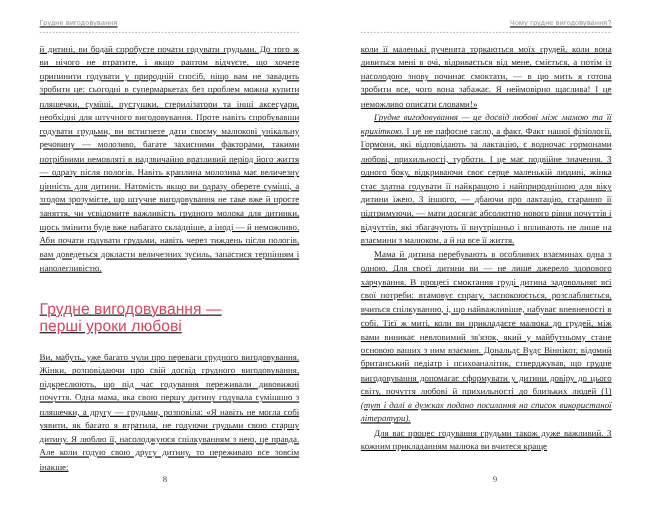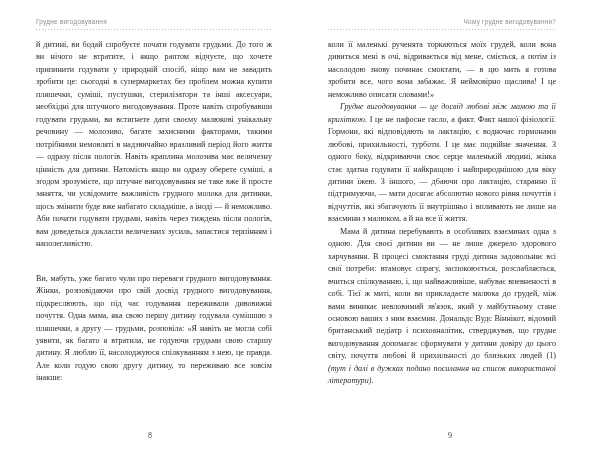--- a/index.html
+++ b/index.html
@@ -14,20 +14,21 @@
     font-family: "Liberation Serif", "DejaVu Serif", serif;
     -webkit-font-smoothing: antialiased;
   }
 
   .spread {
     position: relative;
     width: 600px;
     height: 463px;
     display: flex;
     background: #a21caf;
+    text-decoration: underline;
   }
 
   .page {
     position: relative;
     width: 300px;
     height: 463px;
     box-sizing: border-box;
     background: #ffffff;
   }
 
@@ -114,36 +115,39 @@
   <div class="page page-left">
 
     <div class="runhead runhead-left">Грудне вигодовування</div>
     <div class="runrule"></div>
 
     <div class="body-col">
       <p class="noindent">й дитині, ви бодай спробуєте почати годувати грудьми. До того ж ви нічого не втратите, і якщо раптом відчуєте, що хочете припинити годувати у природній спосіб, ніщо вам не завадить зробити це: сьогодні в супермаркетах без проблем можна купити пляшечки, суміші, пустушки, стерилізатори та інші аксесуари, необхідні для штучного вигодовування. Проте навіть спробувавши годувати грудьми, ви встигнете дати своєму малюкові унікальну речовину — молозиво, багате захисними факторами, такими потрібними немовляті в надзвичайно вразливий період його життя — одразу після пологів. Навіть краплина молозива має величезну цінність для дитини. Натомість якщо ви одразу оберете суміші, а згодом зрозумієте, що штучне вигодовування не таке вже й просте заняття, чи усвідомите важливість грудного молока для дитинки, щось змінити буде вже набагато складніше, а іноді — й неможливо. Аби почати годувати грудьми, навіть через тиждень після пологів, вам доведеться докласти величезних зусиль, запастися терпінням і наполегливістю.</p>
     </div>
 
     <h2 class="sect-head">
+      <span class="l1">Грудне вигодовування —</span>
+      <span class="l2">перші уроки любові</span>
     </h2>
 
     <div class="body-col" style="margin-top:10px">
       <p class="noindent">Ви, мабуть, уже багато чули про переваги грудного вигодовування. Жінки, розповідаючи про свій досвід грудного вигодовування, підкреслюють, що під час годування переживали дивовижні почуття. Одна мама, яка свою першу дитину годувала сумішшю з пляшечки, а другу — грудьми, розповіла: «Я навіть не могла собі уявити, як багато я втратила, не годуючи грудьми свою старшу дитину. Я люблю її, насолоджуюся спілкуванням з нею, це правда. Але коли годую свою другу дитину, то переживаю все зовсім інакше:</p>
     </div>
 
     <div class="folio folio-left">8</div>
   </div>
 
   <div class="page page-right">
 
     <div class="runhead runhead-right">Чому грудне вигодовування?</div>
     <div class="runrule"></div>
 
     <div class="body-col" id="right-body">
         <p class="noindent"><span>коли її маленькі рученята торкаються моїх грудей, коли вона дивиться мені в очі, відривається від мене, сміється, а потім із насолодою знову починає смоктати, — в цю мить я готова зробити все, чого вона забажає. Я неймовірно щаслива! І це неможливо описати словами!»</span></p>
         <p><i>Грудне вигодовування</i><span> </span><i>— це досвід любові між мамою та її крихіткою.</i><span> І це не пафосне гасло, а факт. Факт нашої фізіології. Гормони, які відповідають за лактацію, є водночас гормонами любові, прихильності, турботи. І це має подвійне значення. З одного боку, відкриваючи своє серце маленькій людині, жінка стає здатна годувати її найкращою і найприроднішою для віку дитини їжею. З іншого, — дбаючи про лактацію, старанно її підтримуючи, — мати досягає абсолютно нового рівня почуттів і відчуттів, які збагачують її внутрішньо і впливають не лише на взаємини з малюком, а й на все її життя.</span></p>
         <p><span>Мама й дитина перебувають в особливих взаєминах одна з одною. Для своєї дитини ви — не лише джерело здорового харчування. В процесі смоктання груді дитина задовольняє всі свої потреби: втамовує спрагу, заспокоюється, розслабляється, вчиться спілкуванню, і, що найважливіше, набуває впевненості в собі. Тієї ж миті, коли ви прикладаєте малюка до грудей, між вами виникає невловимий зв'язок, який у майбутньому стане основою ваших з ним взаємин. Дональдс Вудс Віннікот, відомий британський педіатр і психоаналітик, стверджував, що грудне вигодовування допомагає сформувати у дитини довіру до цього світу, почуття любові й прихильності до близьких людей (1) </span><i>(тут і далі в дужках подано посилання на список використаної літератури).</i></p>
+        <p><span>Для вас процес годування грудьми також дуже важливий. З кожним прикладанням малюка ви вчитеся краще</span></p>
       </div>
 
     <div class="folio folio-right">9</div>
   </div>
 
 </div>
 
 </body></html>

